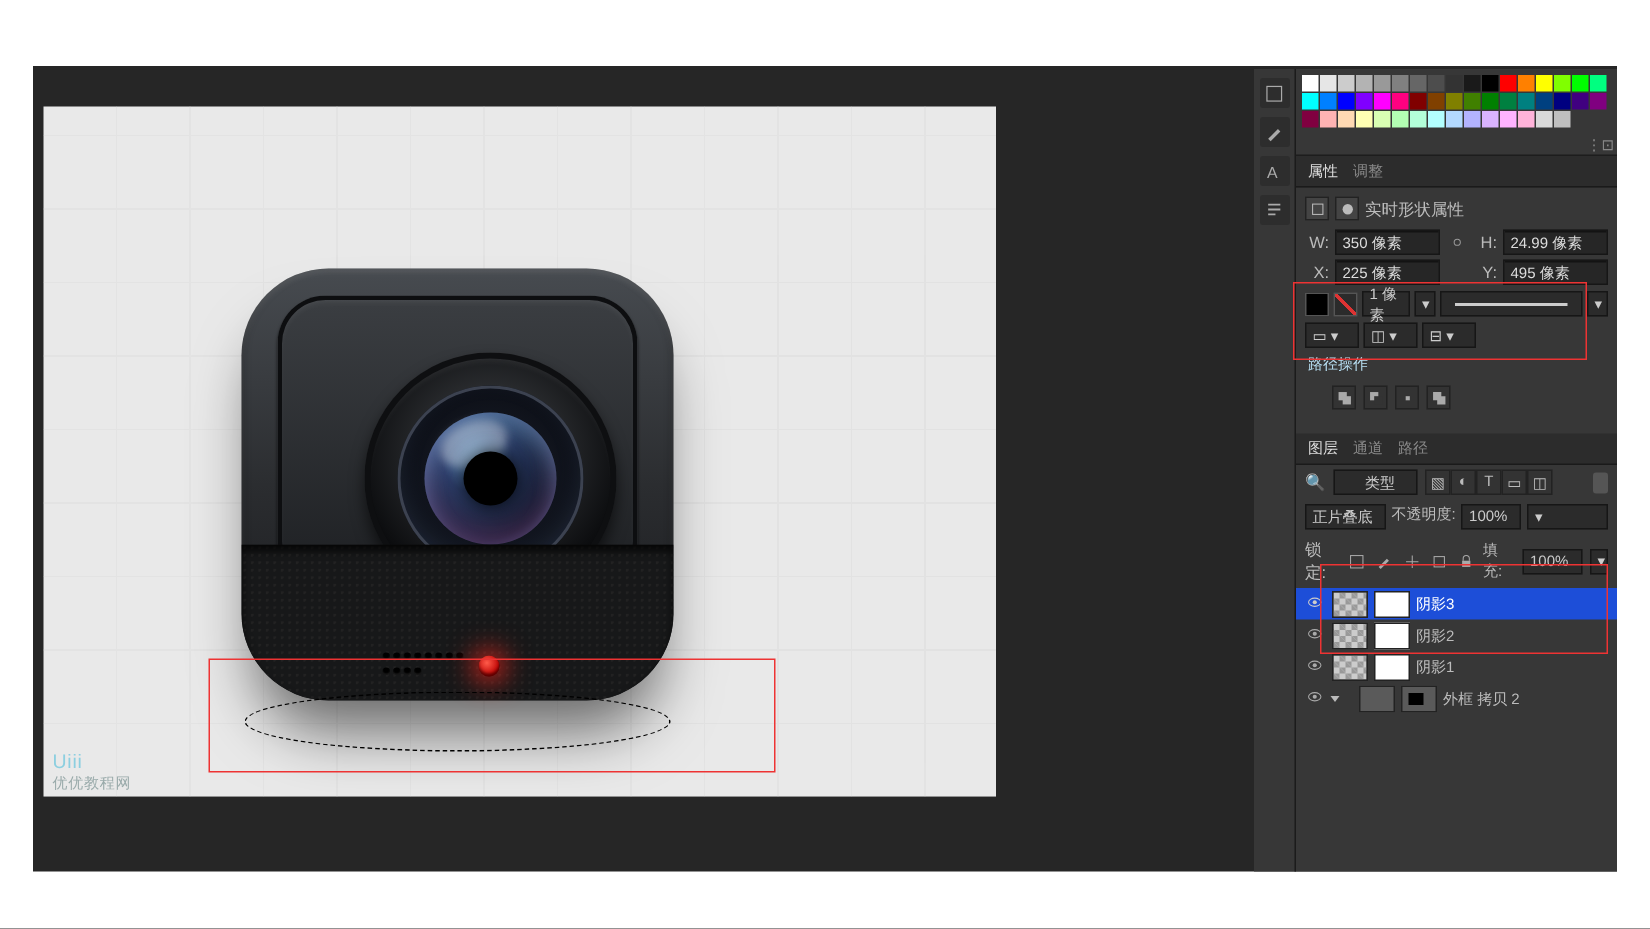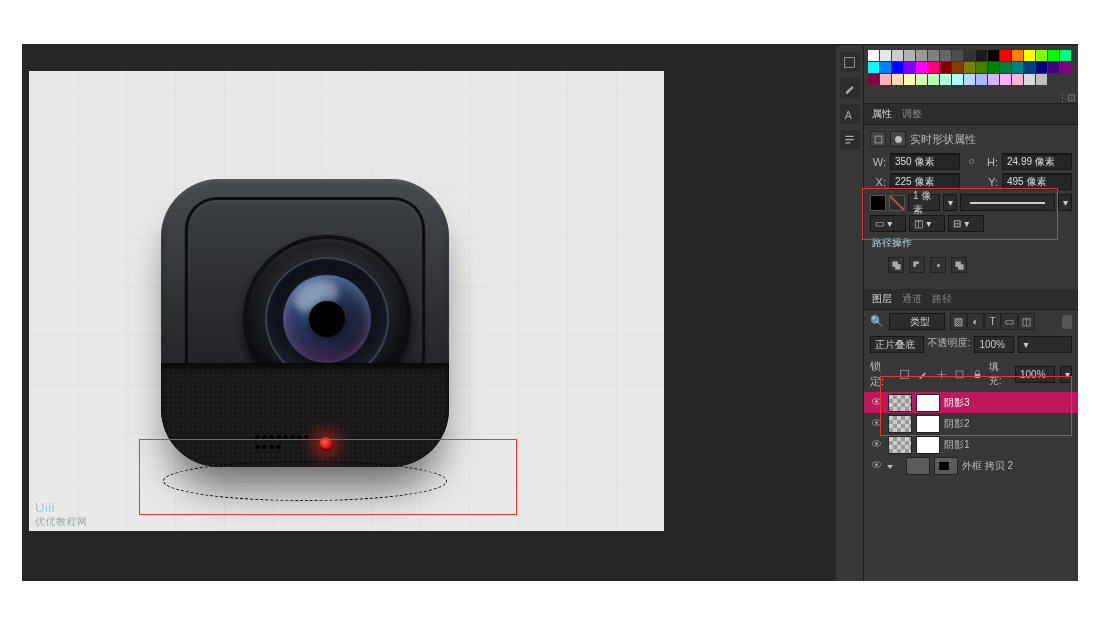--- a/index.html
+++ b/index.html
@@ -57,21 +57,21 @@
 .filterbtns { display: flex; gap: 0; }
 .filterbtns span { width: 17px; height: 17px; border: 1px solid #222; background: #333; display:flex; align-items:center; justify-content:center; font-size:10px; overflow:hidden; }
 .oprow { display: flex; gap: 4px; padding: 3px 6px; }
 .oprow .dd { flex: 1; }
 .oplabel { font-size: 10px; }
 .lockrow { display: flex; align-items: center; gap: 5px; padding: 3px 6px; }
 .lockrow span.lic { width: 14px; height: 14px; display:flex; align-items:center; justify-content:center; }
 .redbox-layers { left: 880px; top: 376px; width: 192px; height: 60px; }
 .layerlist { }
 .layer { display: flex; align-items: center; height: 21px; padding: 0 4px; gap: 4px; }
-.layer.selected { background: #be185d; color: #fff; }
+.layer.selected { background: #1d4ed8; color: #fff; }
 .eye { width: 16px; text-align: center; cursor: pointer; }
 .eye svg, .lic svg, .ic svg, .link svg { width: 11px; height: 11px; }
 .lthumb { width: 24px; height: 18px; background: #5a5a5a; border: 1px solid #222; position: relative; }
 .lthumb.mask { background: #fff; }
 .lthumb.check { background-image: linear-gradient(45deg,#999 25%,transparent 25%,transparent 75%,#999 75%),linear-gradient(45deg,#999 25%,#ccc 25%,#ccc 75%,#999 75%); background-size: 8px 8px; background-position: 0 0,4px 4px; }
 .lthumb.black::after { content:""; position:absolute; left:4px; top:4px; width:10px; height:8px; background:#000; }
 .lname { font-size: 10px; }
 .layer .indent { width: 14px; }
 .fxlabel { padding-left: 38px; font-size: 10px; display: flex; align-items: center; height: 16px; gap: 4px; }
 .caret { display:inline-block; width:0; height:0; border-left:4px solid #bbb; border-top:3px solid transparent; border-bottom:3px solid transparent; }

